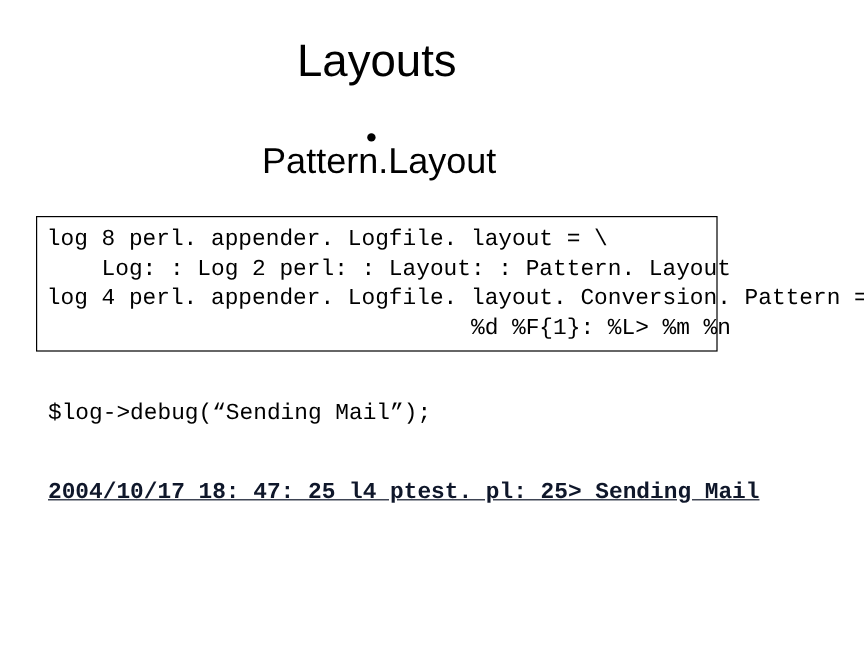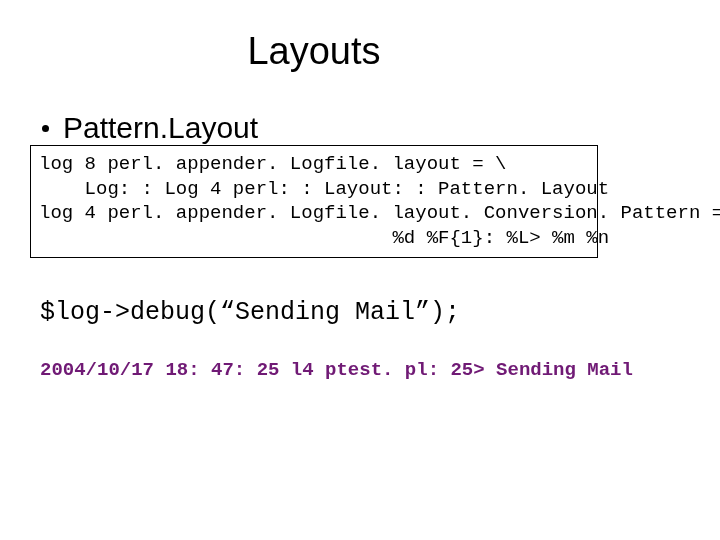--- a/index.html
+++ b/index.html
@@ -14,21 +14,23 @@
   .title {
     text-align: center;
     font-size: 38px;
     font-weight: 400;
     color: #000;
     margin-bottom: 38px;
   }
   .bullet-row {
     display: flex;
     align-items: center;
+    margin-bottom: 28px;
     margin-left: 4px;
+    flex-direction: column;
   }
   .bullet-dot {
     width: 7px;
     height: 7px;
     background: #000;
     border-radius: 50%;
     margin-right: 14px;
     flex-shrink: 0;
   }
   .bullet-text {
@@ -40,50 +42,51 @@
     padding: 6px 8px 6px 8px;
     margin: 0 -8px 0 -8px;
     font-family: "Courier New", Courier, monospace;
     font-size: 19px;
     line-height: 1.3;
     color: #000;
     white-space: pre;
   }
   .code-line {
     font-family: "Courier New", Courier, monospace;
-    font-size: 25px;
+    font-size: 19px;
     color: #000;
     white-space: pre;
     margin-top: 40px;
     margin-left: 2px;
   }
   .output-line {
     font-family: "Courier New", Courier, monospace;
     font-size: 19px;
     font-weight: bold;
-    color: #701a75;
+    color: #0f172a;
     white-space: pre;
-    margin-top: 32px;
+    margin-top: 44px;
     margin-left: 2px;
+    text-decoration: underline;
   }
 </style>
 </head>
 <body>
 
 <div class="slide">
 
   <h1 class="title">Layouts</h1>
 
   <div class="bullet-row">
     <span class="bullet-dot"></span>
     <span class="bullet-text">Pattern.Layout</span>
   </div>
 
   <div class="code-box"><span>log 8 perl. appender. Logfile. layout = \</span>
-<span>    Log: : Log 4 perl: : Layout: : Pattern. Layout</span>
+<span>    Log: : Log 2 perl: : Layout: : Pattern. Layout</span>
 <span>log 4 perl. appender. Logfile. layout. Conversion. Pattern = \</span>
 <span>                               %d %F{1}: %L&gt; %m %n</span></div>
 
   <div class="code-line">$log-&gt;debug(“Sending Mail”);</div>
 
   <div class="output-line">2004/10/17 18: 47: 25 l4 ptest. pl: 25&gt; Sending Mail</div>
 
 </div>
 
 </body></html>

